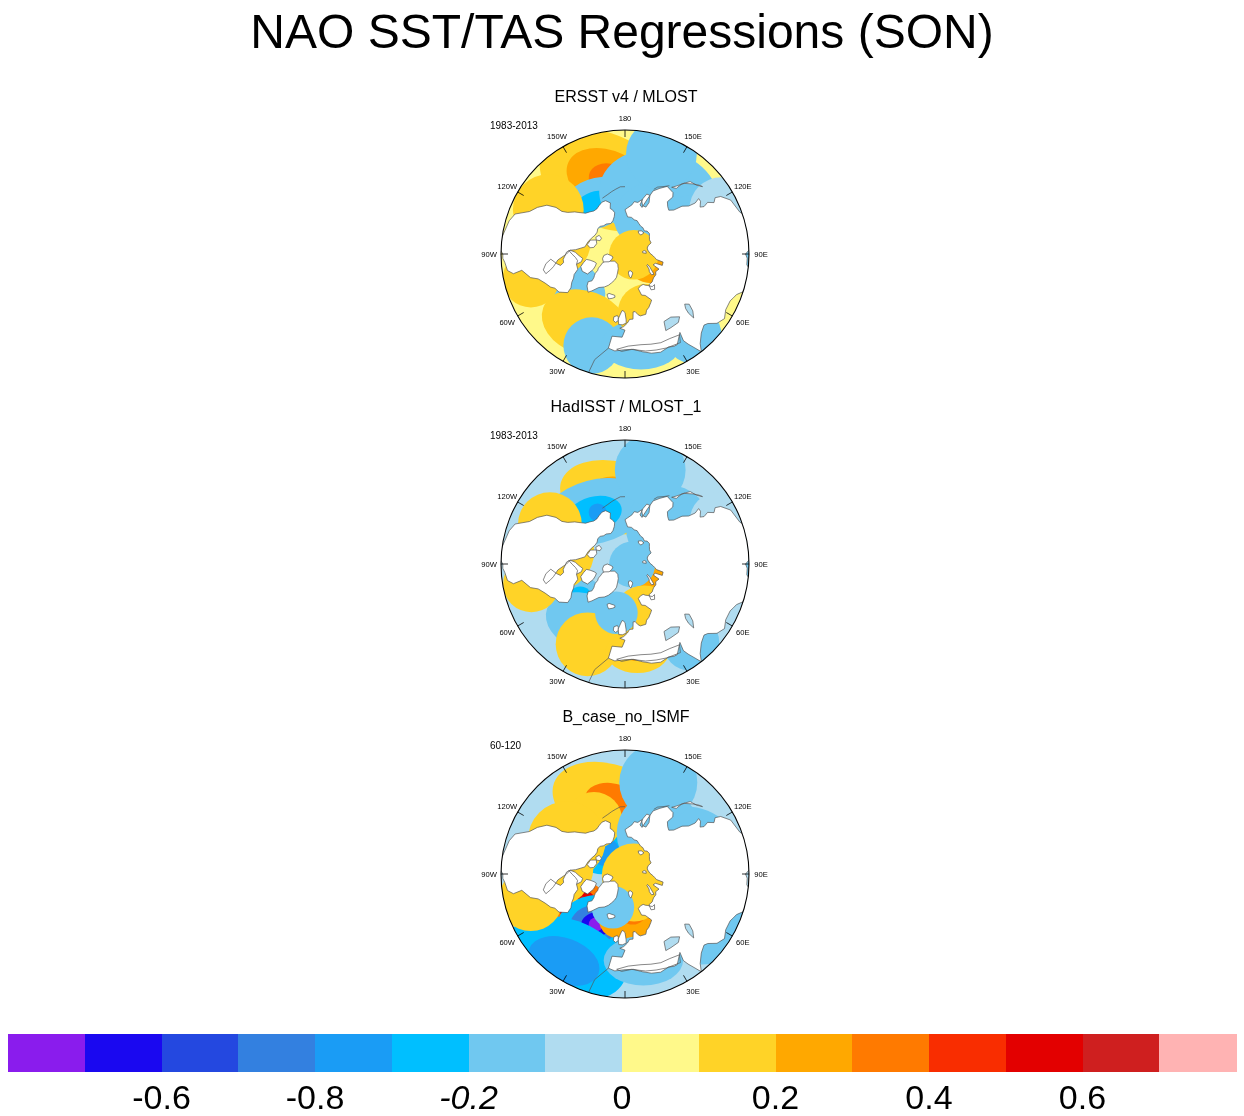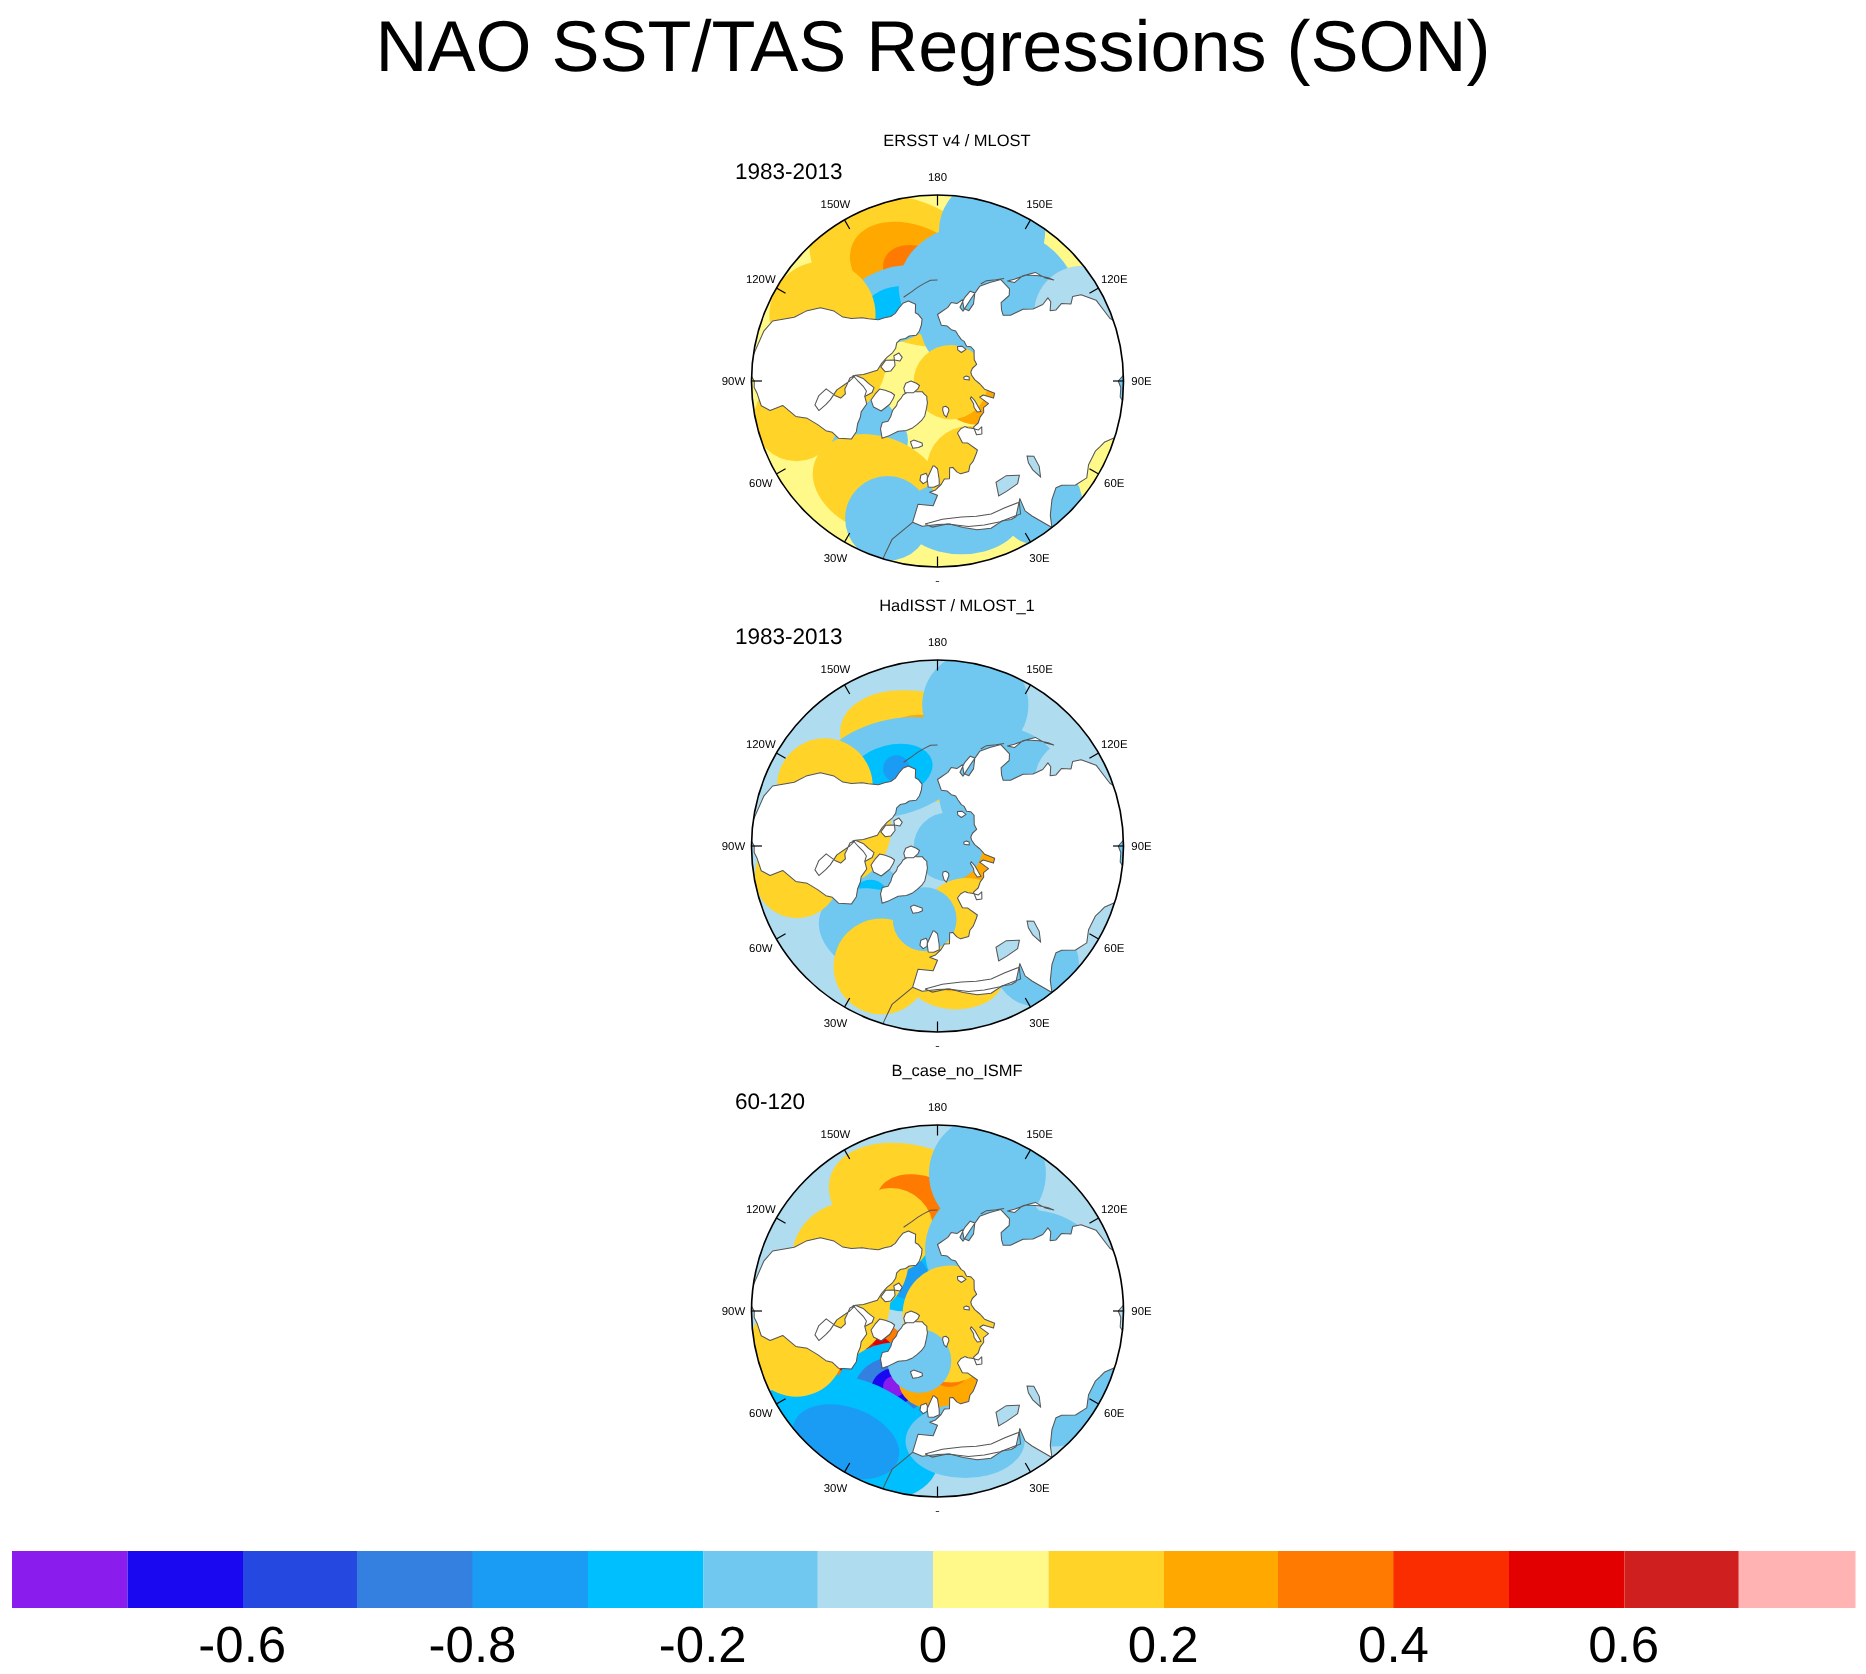--- a/index.html
+++ b/index.html
@@ -32,32 +32,32 @@
     letter-spacing: 0px;
     white-space: nowrap;
   }
   .panel {
     position: absolute;
     left: 372px;
     width: 500px;
   }
   .panel-title {
     position: absolute;
-    left: 16px;
+    left: 4px;
     top: 0;
     width: 500px;
     text-align: center;
-    font-size: 11px;
+    font-size: 16px;
     white-space: nowrap;
   }
   .panel-period {
     position: absolute;
     left: 118px;
-    top: 18px;
-    font-size: 15px;
+    top: 32px;
+    font-size: 10px;
     white-space: nowrap;
   }
   .map-holder {
     position: absolute;
     left: 0;
     top: 0;
     width: 500px;
     height: 300px;
   }
   .lonlabel {
@@ -376,21 +376,21 @@
         <div class="cbar-band" style="left: 775.5px; width: 77.35px; background: rgb(255, 168, 0);"></div>
         <div class="cbar-band" style="left: 852.25px; width: 77.35px; background: rgb(255, 122, 0);"></div>
         <div class="cbar-band" style="left: 929px; width: 77.35px; background: rgb(249, 45, 0);"></div>
         <div class="cbar-band" style="left: 1005.75px; width: 77.35px; background: rgb(227, 0, 0);"></div>
         <div class="cbar-band" style="left: 1082.5px; width: 77.35px; background: rgb(207, 31, 31);"></div>
         <div class="cbar-band" style="left: 1159.25px; width: 77.35px; background: rgb(255, 179, 179);"></div>
       </div>
     <div class="cbar-labels" id="cbar-labels">
         <div class="cbar-label" style="left: 161.5px;">-0.6</div>
         <div class="cbar-label" style="left: 315px;">-0.8</div>
-        <div class="cbar-label" style="left: 468.5px;">-0.2</div>
+        <div class="cbar-label" style="left: 468.5px; font-style: italic;">-0.2</div>
         <div class="cbar-label" style="left: 622px;">0</div>
         <div class="cbar-label" style="left: 775.5px; text-align: center;">0.2</div>
         <div class="cbar-label" style="left: 929px;">0.4</div>
         <div class="cbar-label" style="left: 1082.5px; text-align: center;">0.6</div>
       </div>
   </div>
 
 </div>
 
 </body></html>

